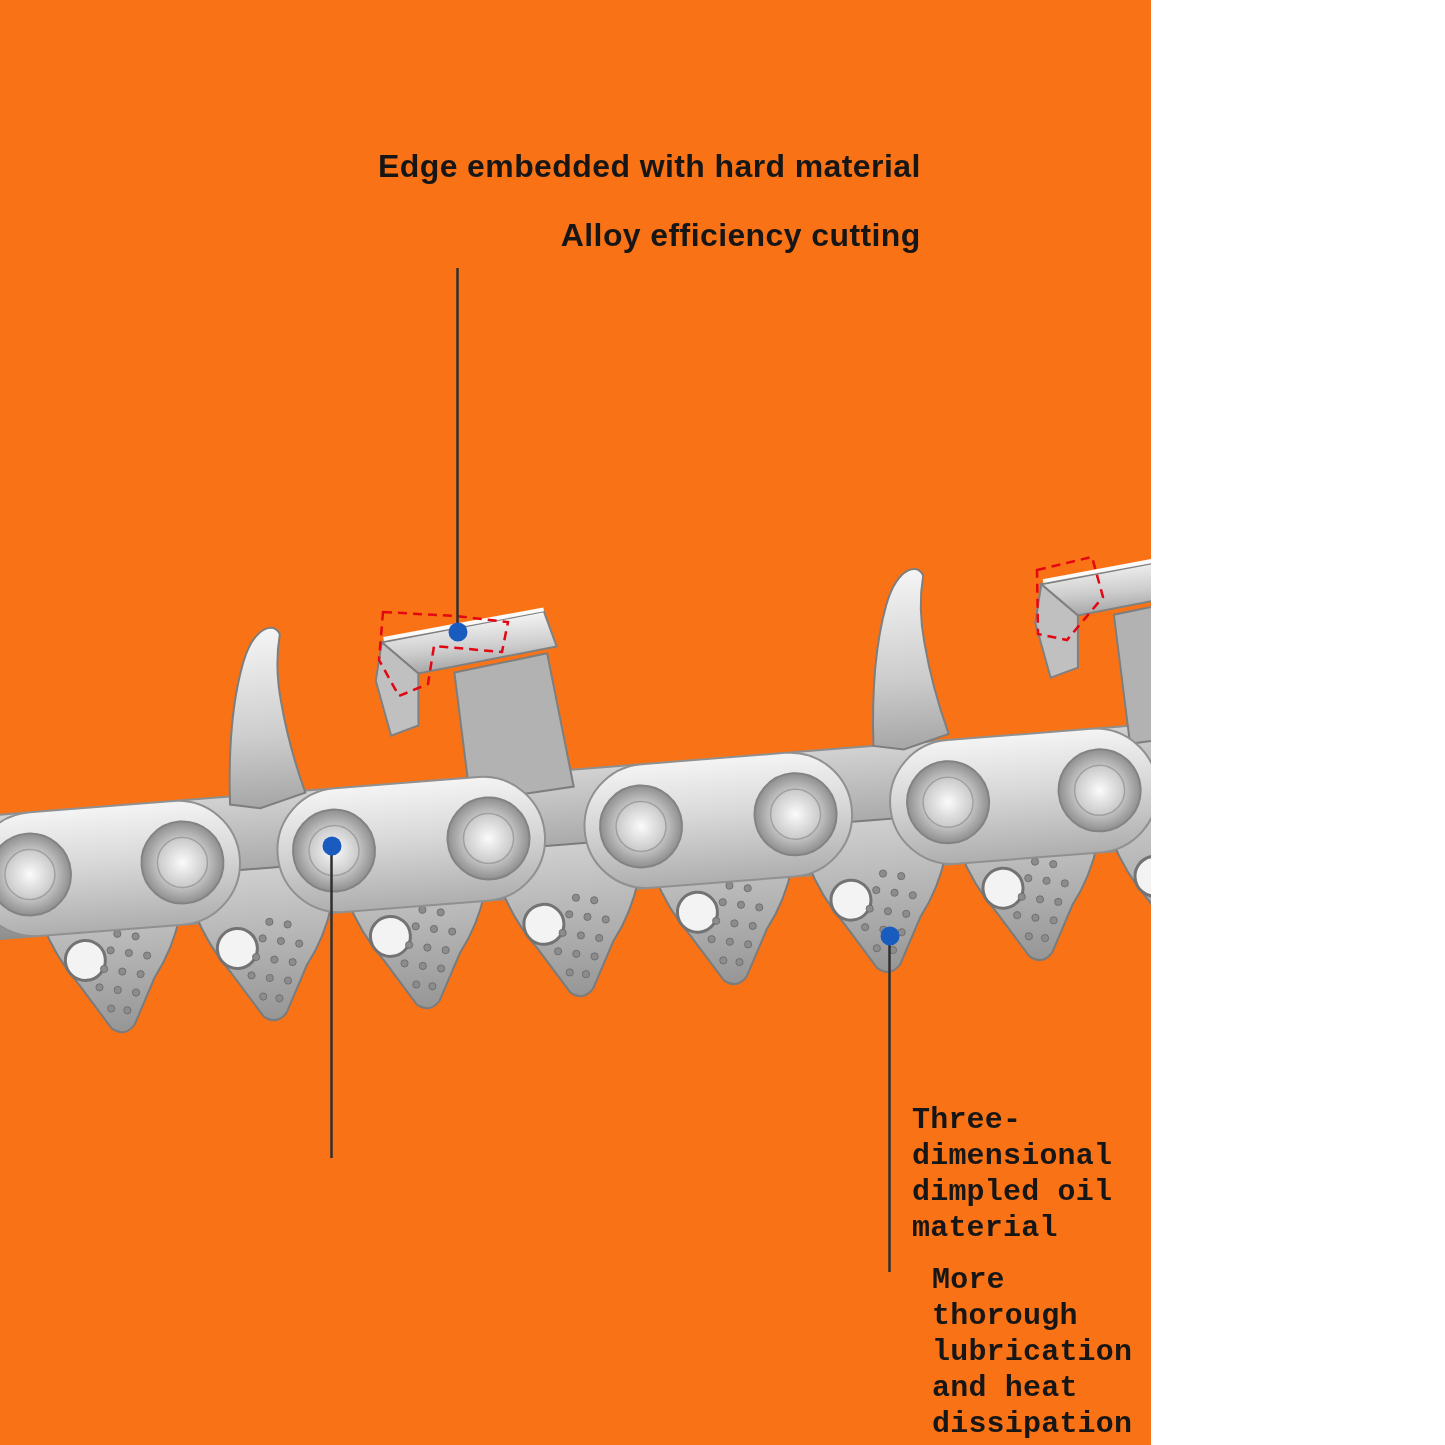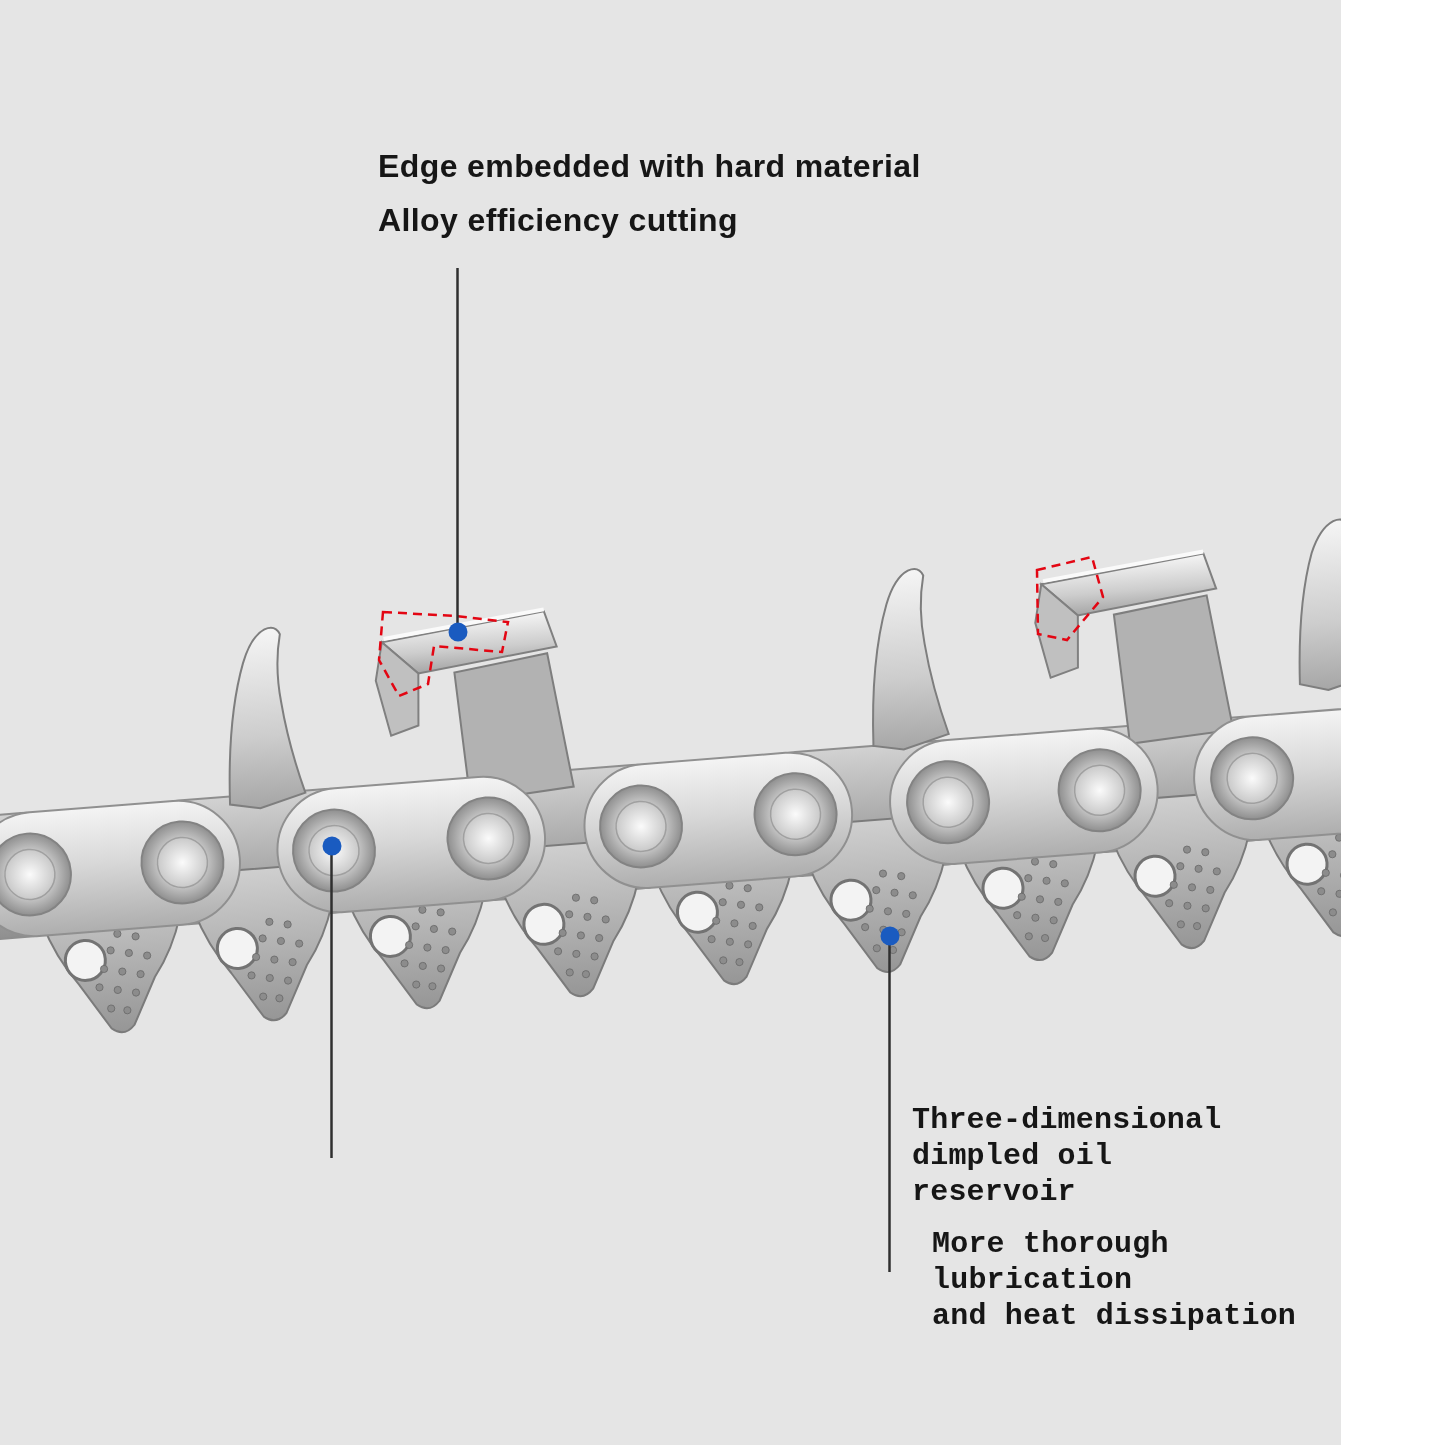--- a/index.html
+++ b/index.html
@@ -1,28 +1,28 @@
 <!DOCTYPE html>
 <html><head>
 <meta charset="utf-8">
 <style>
   html,body { margin:0; padding:0; background:#ffffff; }
   .canvas {
-    position:relative; width:1341px; height:1445px;
-    background:#e5e5e5; overflow:hidden;
+    position:relative; width:1151px; height:1445px;
+    background:#f97316; overflow:hidden;
     font-family:"Liberation Sans", sans-serif;
   }
   svg.layer { position:absolute; left:0; top:0; }
   .overlay { pointer-events:none; }
   .overlay line { stroke-width:2.5; }
   .overlay .dash { fill:none; stroke-width:2.5; stroke-dasharray:9 6; }
   .callout-text { position:absolute; color:#161616; font-weight:600; }
   .callout-text p { margin:0; }
   #txt-top { left:378px; top:148px; font-size:32px; letter-spacing:.4px; }
-  #txt-top .l2 { margin-top:17px; }
+  #txt-top .l2 { margin-top:32px;text-align:right; }
   #txt-bl { left:394px; top:1074px; font-size:30px; letter-spacing:.3px; }
   #txt-bl .l2 { margin-top:12px; }
   #txt-br { left:912px; top:1102px; font-size:30px; line-height:36px; letter-spacing:.2px;font-family:Liberation Mono, monospace; }
   #txt-br .pair2 { margin-top:16px;margin-left:20px; }
 </style>
 </head>
 <body>
 
 <div class="canvas">
 
@@ -169,21 +169,21 @@
 
   <div class="callout-text" id="txt-top">
     <p class="l1">Edge embedded with hard material</p>
     <p class="l2">Alloy efficiency cutting</p>
   </div>
 
 
   <div class="callout-text" id="txt-br">
     <div class="pair1">
       <p>Three-dimensional dimpled oil</p>
-      <p>reservoir</p>
+      <p>material</p>
     </div>
     <div class="pair2">
       <p>More thorough lubrication</p>
       <p>and heat dissipation</p>
     </div>
   </div>
 
 </div>
 
 </body></html>

